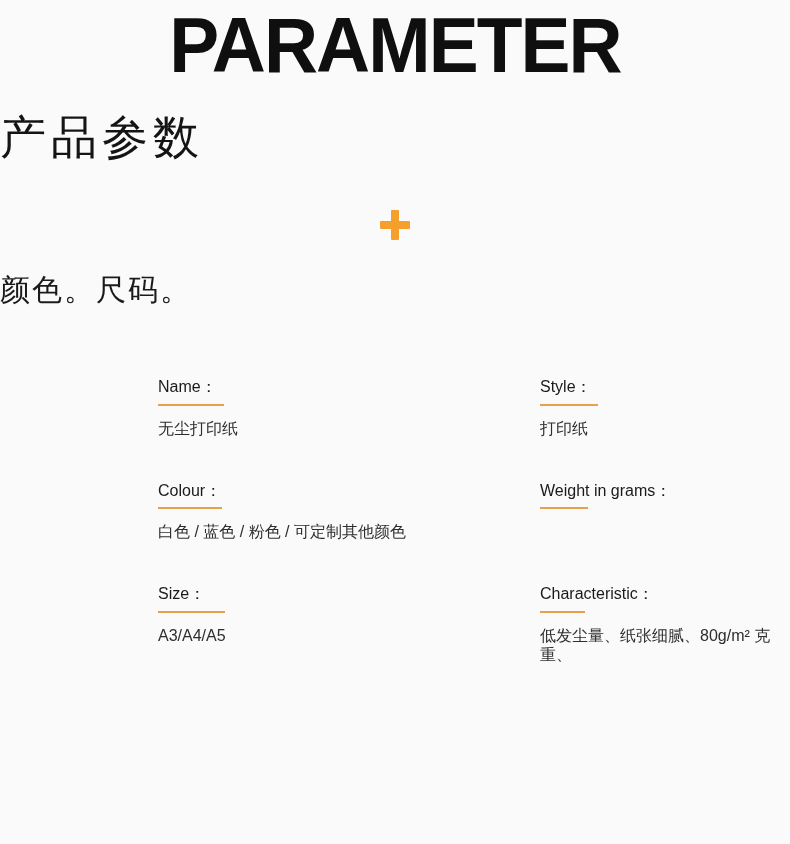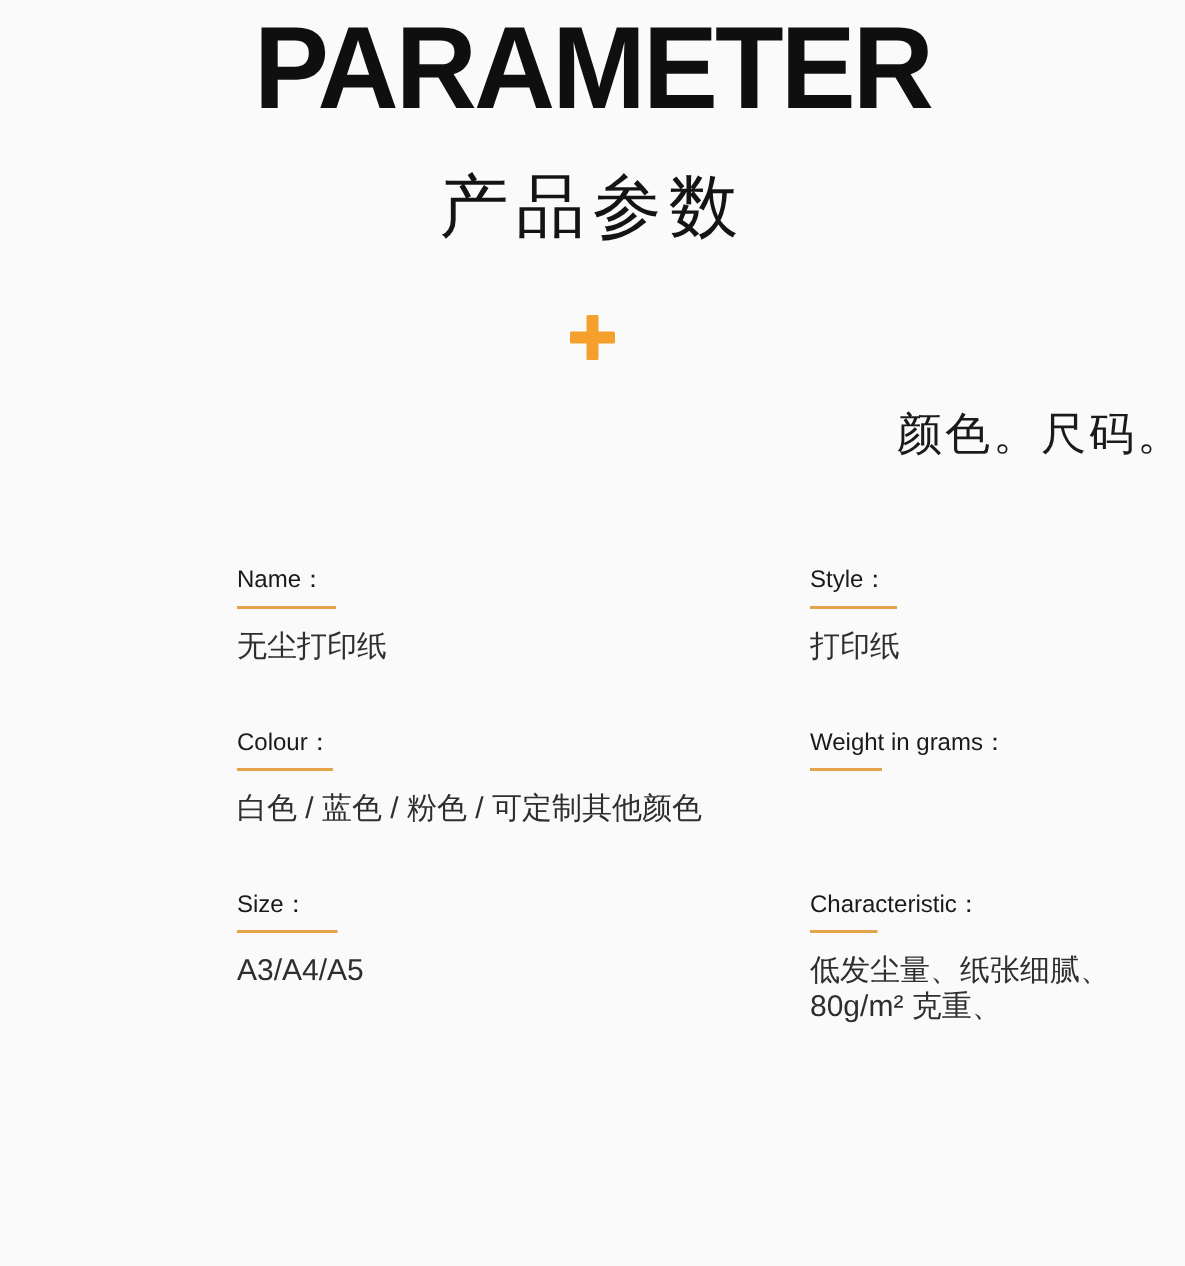--- a/index.html
+++ b/index.html
@@ -20,21 +20,20 @@
     text-align: center;
     font-size: 78px;
     line-height: 1.0;
     font-weight: 700;
     letter-spacing: -2px;
     color: #0f0f0f;
     transform: scaleX(0.96);
   }
   .subtitle {
     margin-top: 26px;
-    text-align: center;
     font-size: 46px;
     line-height: 1.2;
     letter-spacing: 5px;
     color: #141414;
   }
   .plus-wrap {
     margin-top: 45px;
     display: flex;
     justify-content: center;
   }
@@ -54,21 +53,21 @@
   .plus::after {
     content: "";
     position: absolute;
     left: 11px; top: 0;
     width: 8px; height: 30px;
     background: #f5a02c;
     border-radius: 1px;
   }
   .tagline {
     margin-top: 32px;
-    text-align: right;
+    text-align: left;
     font-size: 30px;
     line-height: 1.2;
     letter-spacing: 2px;
     color: #1a1a1a;
   }
   .specs {
     margin-top: 70px;
     padding-left: 158px;
     display: grid;
     grid-template-columns: 382px auto;
@@ -81,21 +80,21 @@
     line-height: 1.15;
     color: #1a1a1a;
   }
   .spec-underline {
     height: 2px;
     margin-top: 7px;
     background: #e5a24b;
   }
   .spec-value {
     margin-top: 13px;
-    font-size: 20px;
+    font-size: 16px;
     line-height: 1.2;
     color: #2e2e2e;
   }
 </style>
 </head>
 <body>
 
 <div class="page">
 
   <h1 class="title">PARAMETER</h1>

